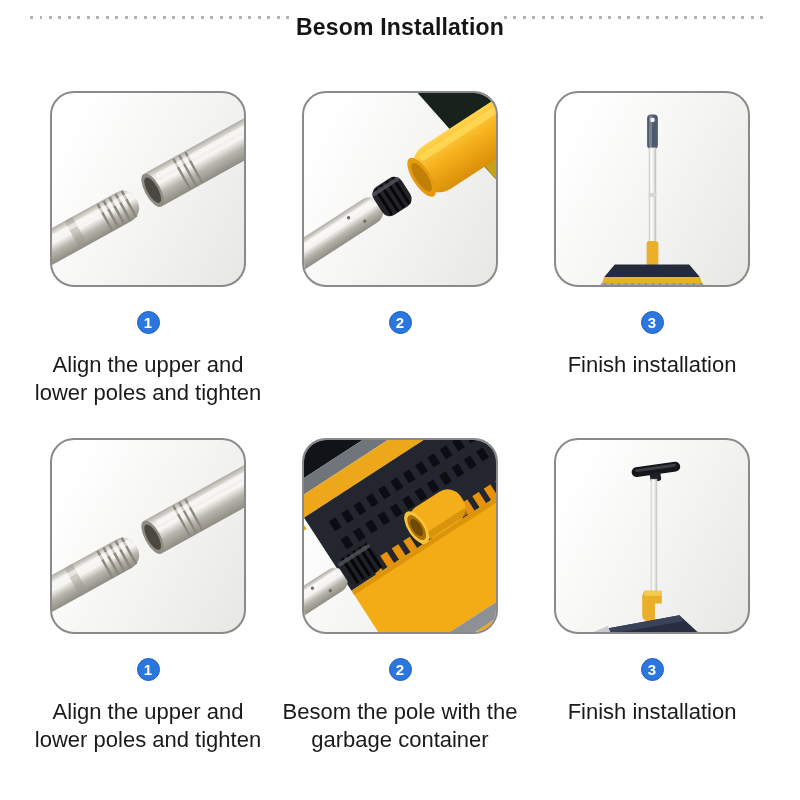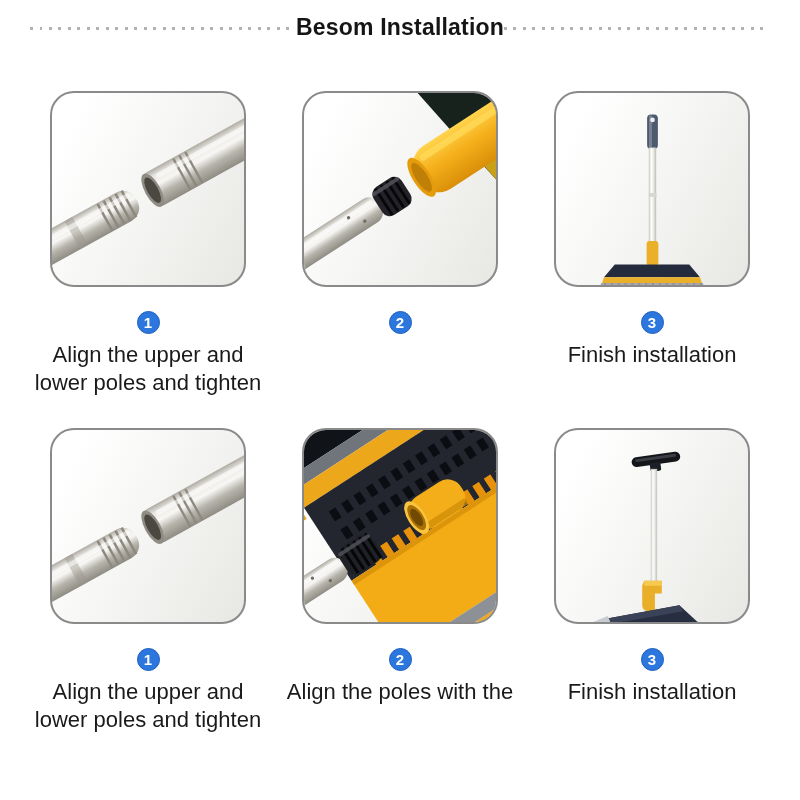--- a/index.html
+++ b/index.html
@@ -1,21 +1,21 @@
 <!DOCTYPE html>
 <html><head>
 <meta charset="utf-8">
 <style>
   html,body{margin:0;padding:0;}
   body{
     width:800px;height:800px;overflow:hidden;background:#ffffff;
     font-family:"Liberation Sans",sans-serif;
   }
   .sheet{width:800px;height:800px;position:relative;}
-  .title-row{display:flex;align-items:center;gap:0;margin:0 30px;}
+  .title-row{display:flex;align-items:flex-start;gap:0;margin:0 30px;}
   .s1 .title-row{padding-top:13px;}
   .s2 .title-row{padding-top:26px;}
   .section-title{
     font-size:23px;font-weight:bold;color:#151515;margin:0;
     white-space:nowrap;letter-spacing:.2px;line-height:28px;
   }
   .dots{
     flex:1;height:3px;margin-top:3px;
     background-image:repeating-linear-gradient(to right,#b2b2b2 0 2.6px,transparent 2.6px 9.5px);
   }
@@ -29,21 +29,21 @@
     background:linear-gradient(118deg,#ffffff 12%,#f4f4f2 55%,#e7e7e4 100%);
   }
   .photo svg{width:100%;height:100%;display:block;}
   .badge{
     margin-top:24px;width:23px;height:23px;border-radius:50%;
     background:#2b77dd;border:1px solid #1f5fc0;box-sizing:border-box;
     color:#ffffff;font-size:15px;font-weight:bold;
     display:flex;align-items:center;justify-content:center;
   }
   .caption{
-    margin-top:7px;width:262px;text-align:center;
+    margin-top:17px;width:262px;text-align:center;
     font-size:22px;line-height:28px;color:#1a1a1a;
   }
   .caption span{display:block;}
   .defs-holder{position:absolute;width:0;height:0;overflow:hidden;}
 </style>
 </head>
 <body>
 
 <div class="defs-holder">
 <svg width="0" height="0" aria-hidden="true">
@@ -249,21 +249,22 @@
                 <line x1="50" y1="85" x2="50" y2="115"></line>
                   <line x1="57" y1="85" x2="57" y2="115"></line>
                 <line x1="64" y1="85" x2="64" y2="115"></line>
               </g>
               <rect x="29" y="87" width="38" height="4" rx="2" fill="#54545c" opacity="0.8"></rect>
             </g>
           </svg>
         </div>
         <div class="badge">2</div>
         <div class="caption">
-          <span>Align the poles with the</span>
+          <span>Besom the pole with the</span>
+          <span>garbage container</span>
         </div>
       </div>
 
       <div class="step">
         <div class="photo">
           <svg viewBox="0 0 196 196">
             <ellipse cx="103" cy="196" rx="44" ry="4" fill="#000000" opacity="0.07"></ellipse>
             <g transform="rotate(-8 102 30)">
               <rect x="77" y="25" width="50" height="10" rx="5" fill="#15161a"></rect>
               <rect x="81" y="27" width="42" height="3" rx="1.5" fill="#3c3e46"></rect>

